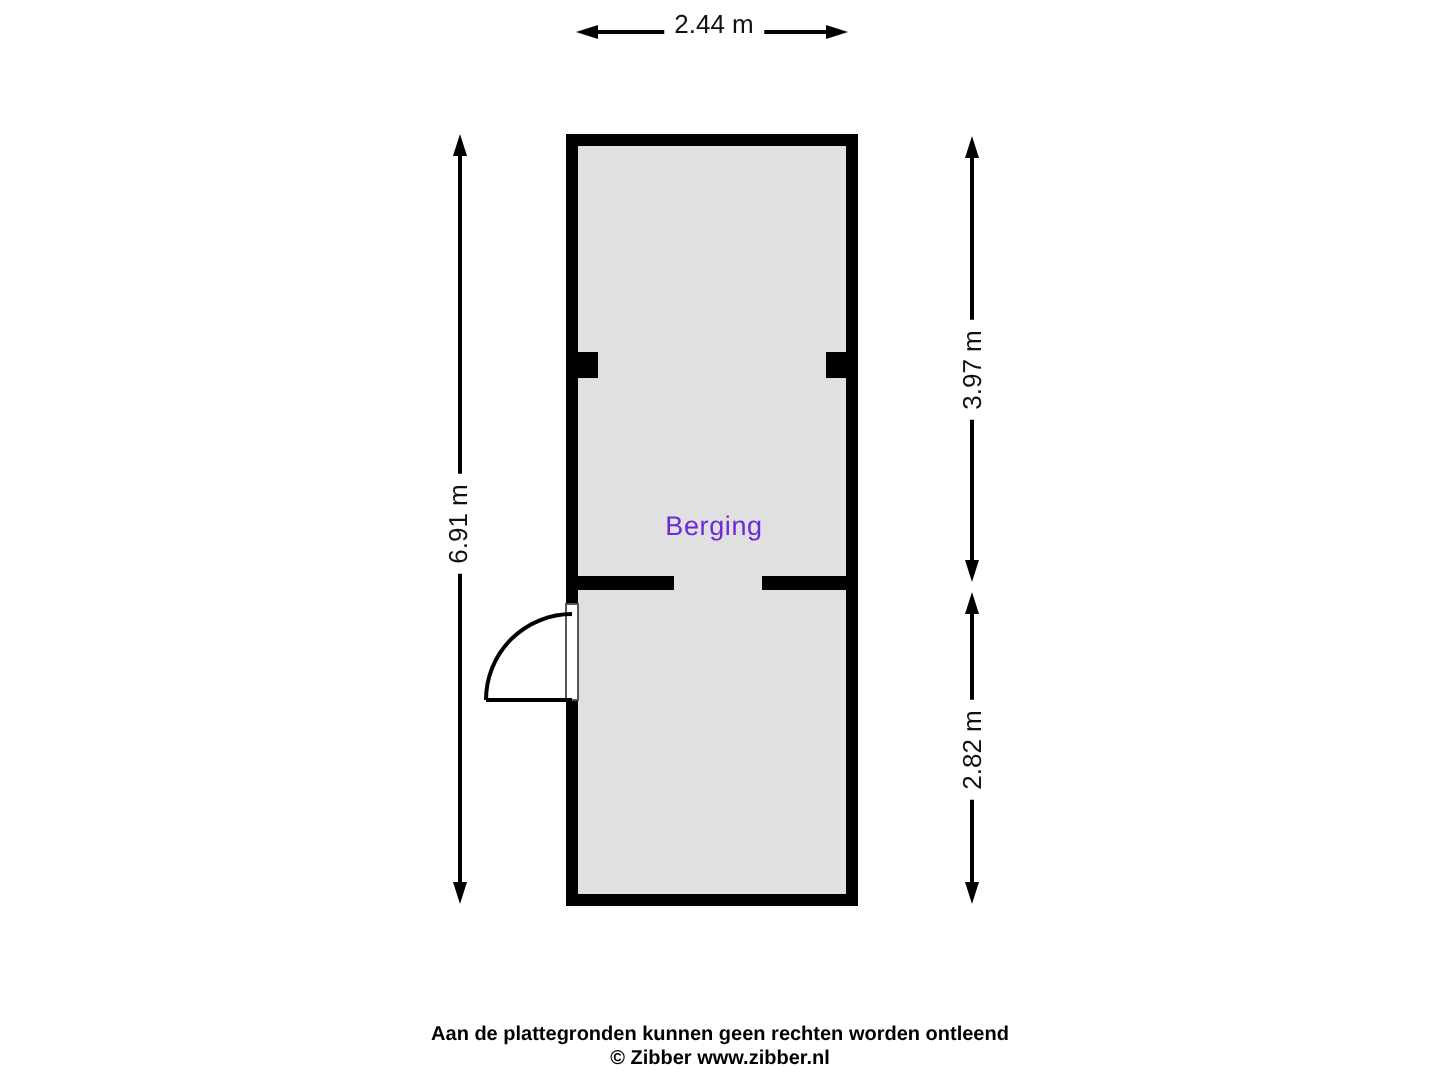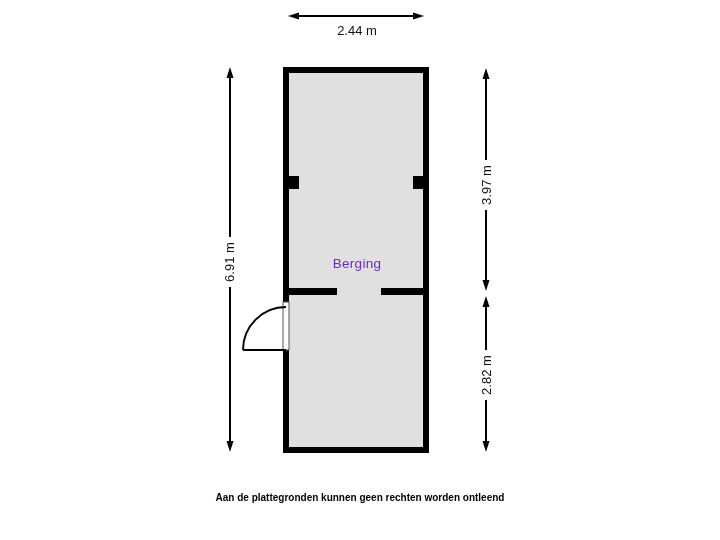--- a/index.html
+++ b/index.html
@@ -55,21 +55,21 @@
   .room-label {
     position: absolute;
     color: #6d28d9;
     font-size: 13.5px;
     white-space: nowrap;
     transform: translate(-50%, -50%);
     letter-spacing: 0.3px;
   }
   .footer {
     position: absolute;
-    top: 492px;
+    top: 512px;
     left: 0;
     width: 720px;
     text-align: center;
     color: #000000;
     font-size: 10px;
     font-weight: bold;
     line-height: 12px;
   }
 </style>
 </head>
@@ -107,27 +107,28 @@
 
     <line x1="486" y1="71" x2="486" y2="288" class="dim-line"></line>
     <polygon points="486,68 482.5,79 489.5,79" class="arrowhead"></polygon>
     <polygon points="486,291 482.5,280 489.5,280" class="arrowhead"></polygon>
 
     <line x1="486" y1="299" x2="486" y2="449" class="dim-line"></line>
     <polygon points="486,296 482.5,307 489.5,307" class="arrowhead"></polygon>
     <polygon points="486,452 482.5,441 489.5,441" class="arrowhead"></polygon>
   </svg>
 
-  <div class="dim-label" style="left:357px; top:30px;">2.44 m</div>
+  <div class="dim-label" style="left:357px; top:12px;">2.44 m</div>
 
   <div class="dim-label vertical" style="left:229px; top:262px;">6.91 m</div>
 
   <div class="dim-label vertical" style="left:486px; top:185px;">3.97 m</div>
 
   <div class="dim-label vertical" style="left:486px; top:375px;">2.82 m</div>
 
   <div class="room-label" style="left:357px; top:263px;">Berging</div>
 
   <div class="footer">
     <div>Aan de plattegronden kunnen geen rechten worden ontleend</div>
+    <div>© Zibber www.zibber.nl</div>
   </div>
 
 </div>
 
 </body></html>

